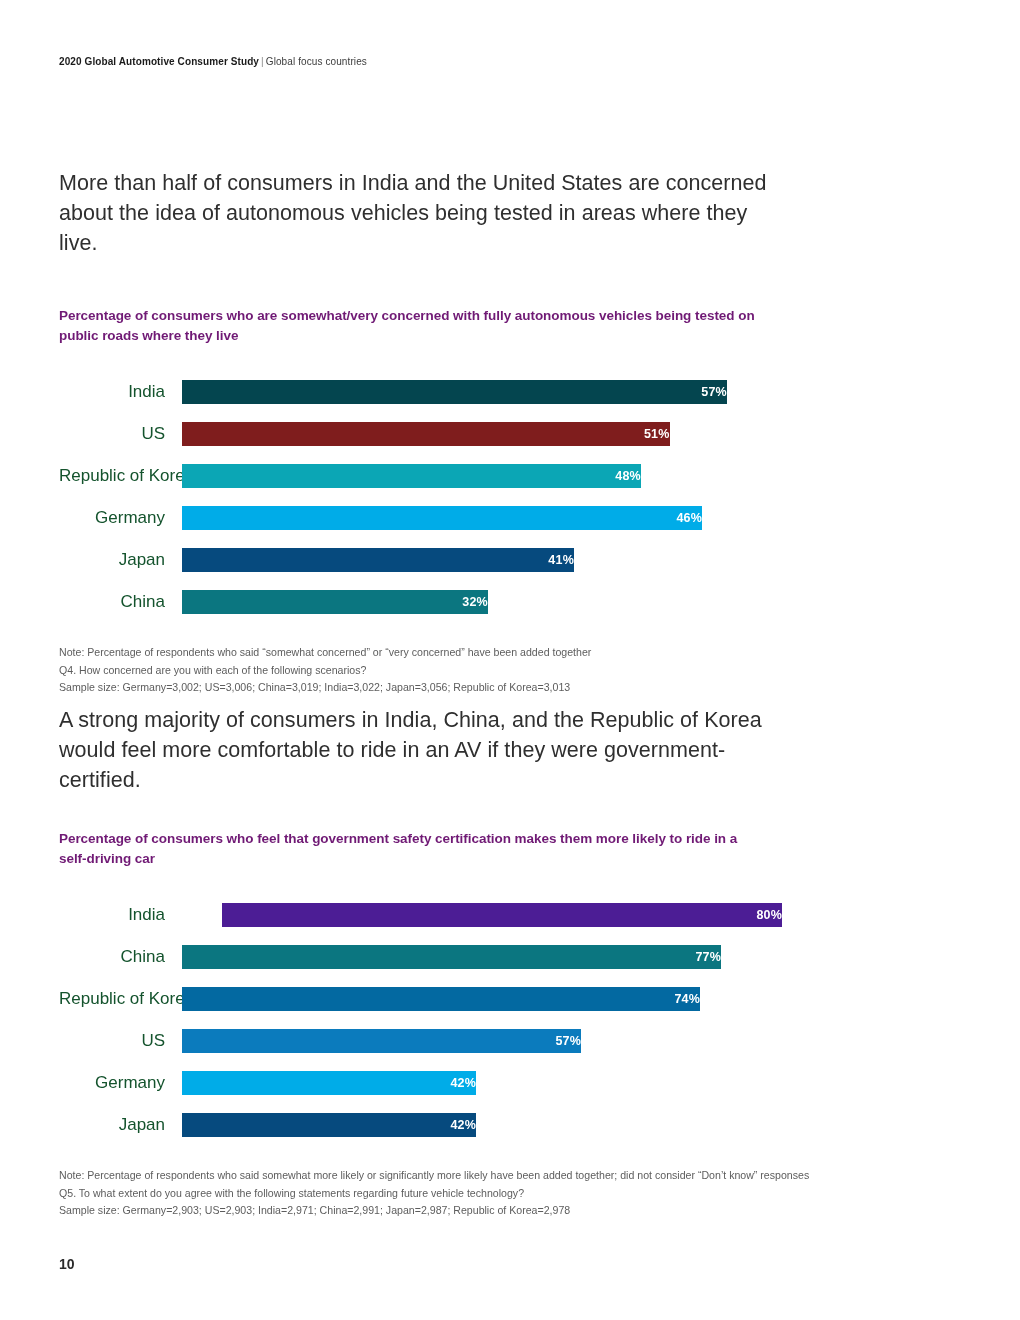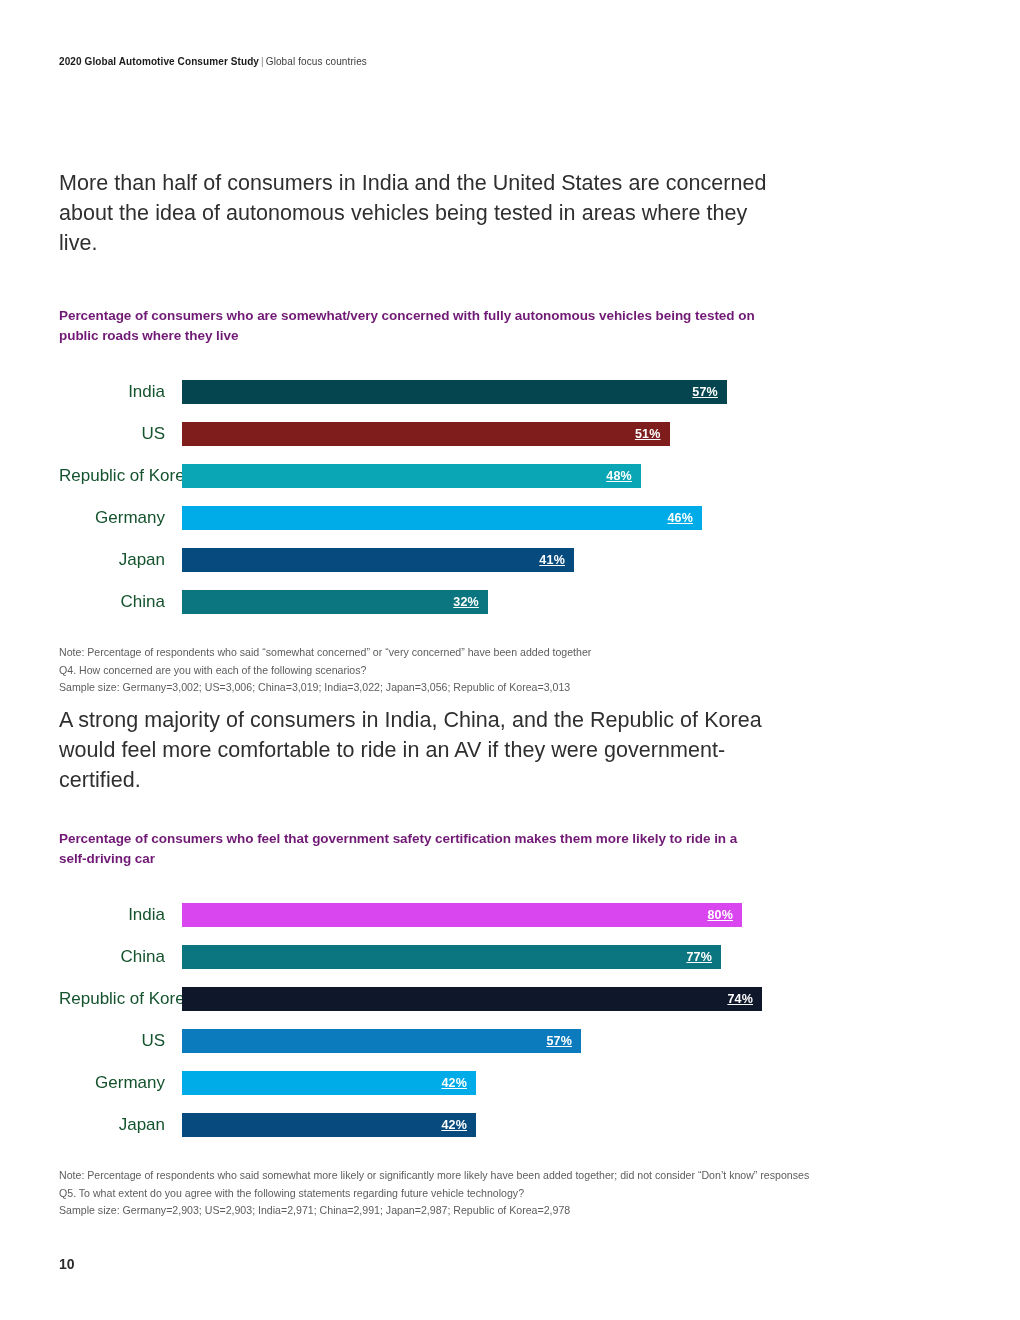--- a/index.html
+++ b/index.html
@@ -105,23 +105,21 @@
     display: block;
     box-sizing: border-box;
     text-align: right;
   }
   .bar-value {
     display: inline-block;
     font-size: 12.5px;
     font-weight: bold;
     color: #ffffff;
     line-height: 24px;
-    padding-right: 9px;
     letter-spacing: 0.2px;
-    text-decoration: underline;
   }
 
   
   .footnotes {
     margin-top: 30px;
     font-size: 10.6px;
     line-height: 17.5px;
     color: #5d5d5d;
   }
   .footnotes div { white-space: nowrap; }
@@ -194,33 +192,33 @@
 </div>
 
 <div class="section" id="section-2">
   <h2 class="headline">A strong majority of consumers in India, China, and the Republic of Korea would feel more comfortable to ride in an AV if they were government-certified.</h2>
   <p class="subtitle">Percentage of consumers who feel that government safety certification makes them more likely to ride in a self-driving car</p>
 
   <div class="chart" id="chart-2">
       <div class="bar-row">
         <div class="bar-label">India</div>
         <div class="bar-track">
-          <div class="bar" style="background: #d946ef; width: 560px;"><span class="bar-value">80%</span></div>
+          <div class="bar" style="background: #4c1d95; width: 560px; margin-left: 40px;"><span class="bar-value">80%</span></div>
         </div>
       </div>
       <div class="bar-row">
         <div class="bar-label">China</div>
         <div class="bar-track">
           <div class="bar" style="background: rgb(11, 118, 128); width: 539px;"><span class="bar-value">77%</span></div>
         </div>
       </div>
       <div class="bar-row">
         <div class="bar-label">Republic of Korea</div>
         <div class="bar-track">
-          <div class="bar" style="background: #0f172a; width: 580px;"><span class="bar-value">74%</span></div>
+          <div class="bar" style="background: #0369a1; width: 518px;"><span class="bar-value">74%</span></div>
         </div>
       </div>
       <div class="bar-row">
         <div class="bar-label">US</div>
         <div class="bar-track">
           <div class="bar" style="background: rgb(11, 123, 189); width: 399px;"><span class="bar-value">57%</span></div>
         </div>
       </div>
       <div class="bar-row">
         <div class="bar-label">Germany</div>

